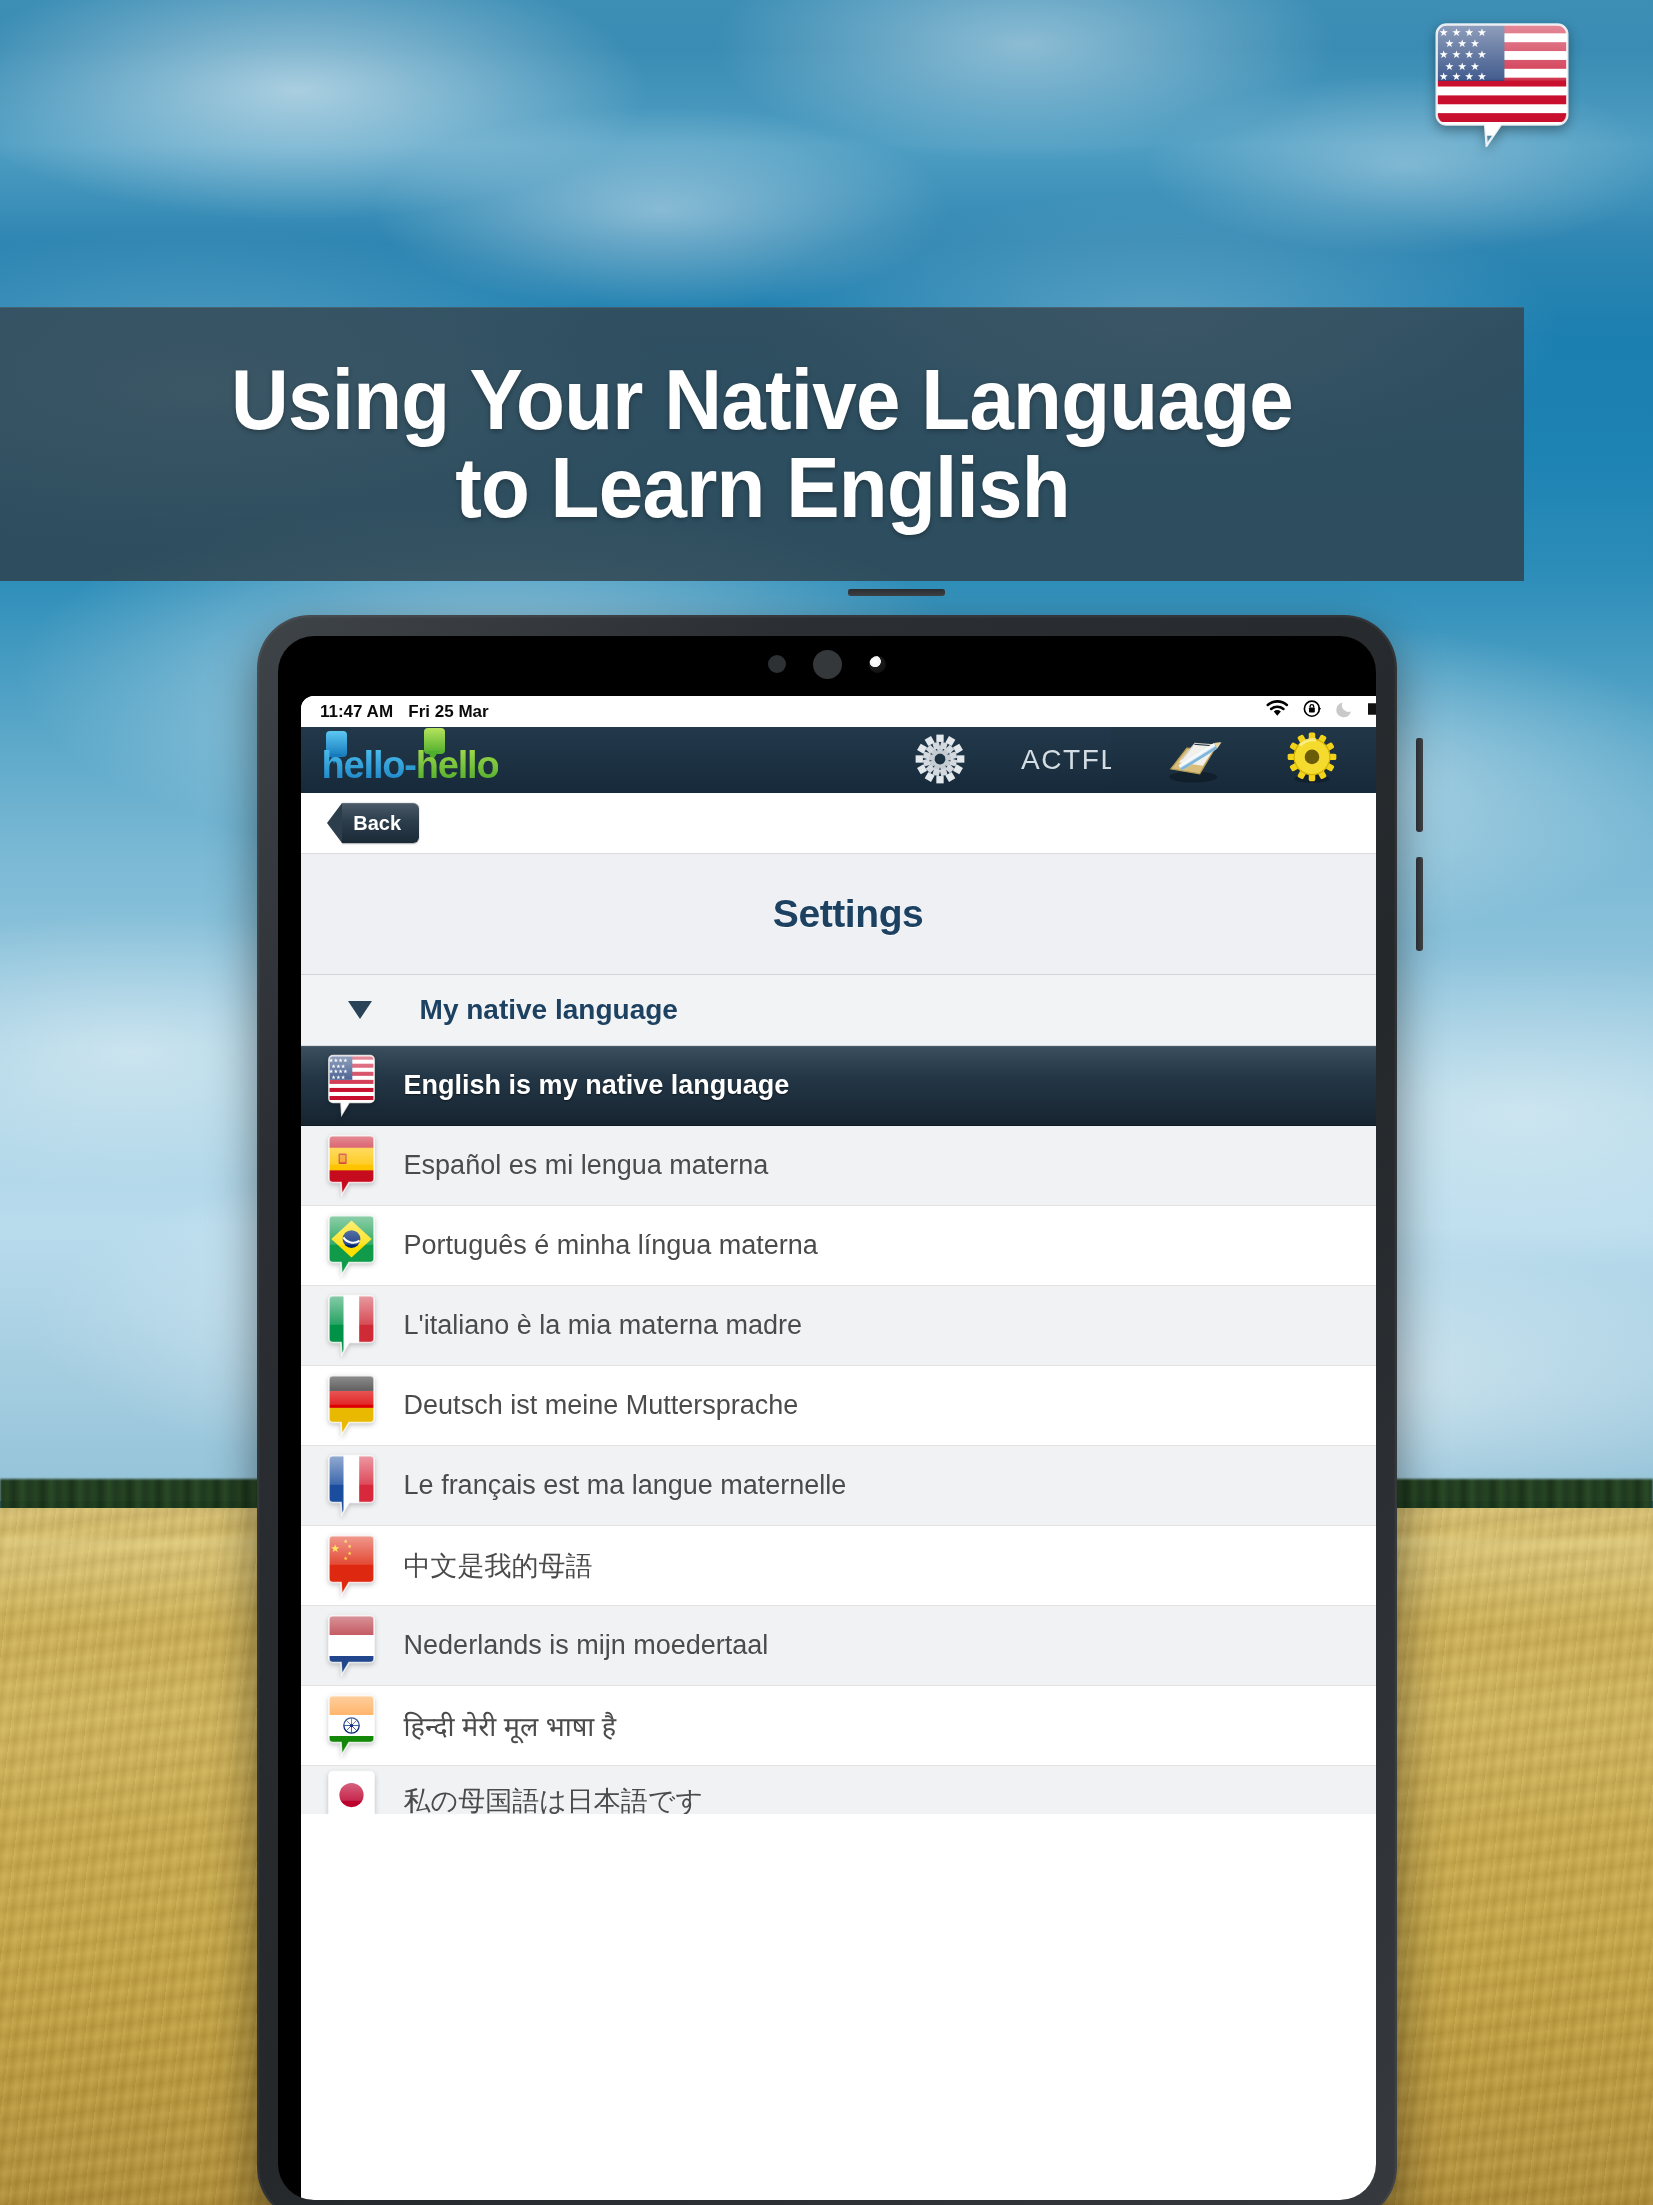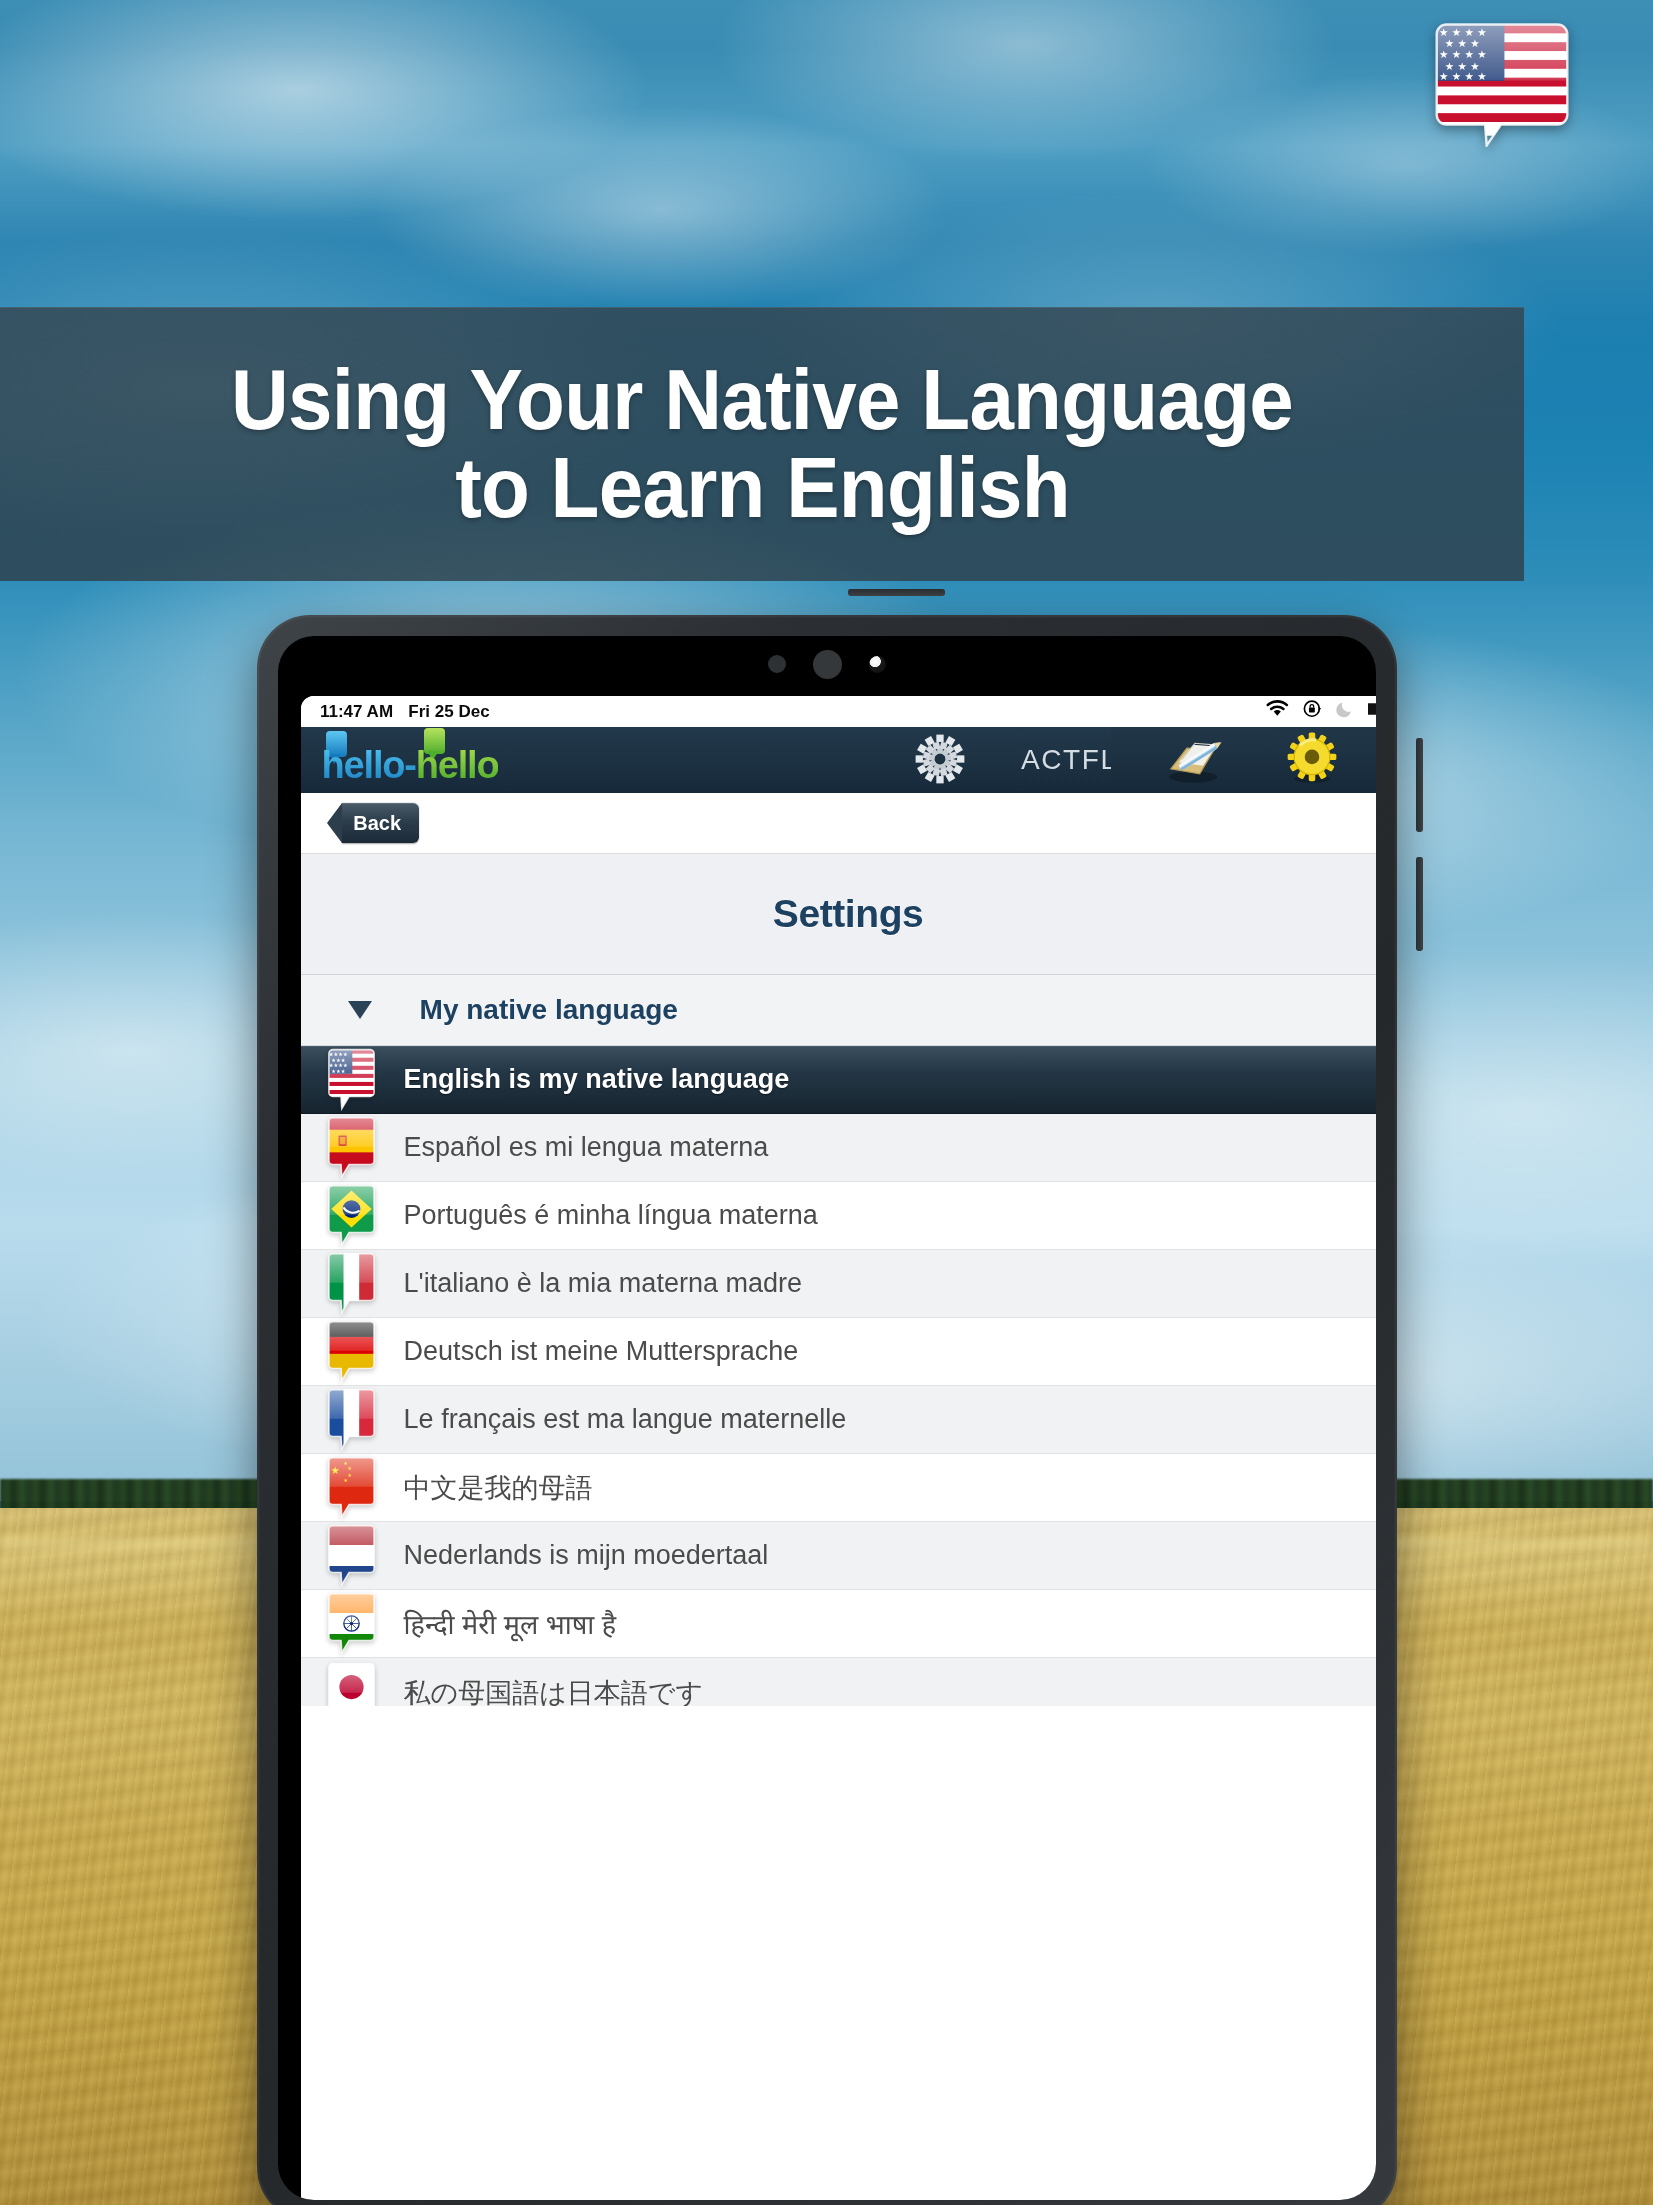--- a/index.html
+++ b/index.html
@@ -240,21 +240,21 @@
     border-left:12px solid transparent;
     border-right:12px solid transparent;
     border-top:18.6px solid #2a4258;
   }
   #section-label {
     margin-left:48px; font-size:28px; font-weight:700; color:#1d4161;
   }
 
   
   .row {
-    height:68px; display:flex; align-items:center;
+    height:80px; display:flex; align-items:center;
     border-bottom:0.8px solid #e2e2e2;
     position:relative;
   }
   .row.odd  { background:#ffffff; }
   .row.even { background:#f1f2f3; }
   .row.selected {
     background:linear-gradient(180deg,#3b4f5f 0%, #243747 38%, #16242f 100%);
     border-bottom:0.8px solid #0f1a22;
     box-shadow:0 0.8px 0 rgba(255,255,255,.10) inset;
   }
@@ -332,21 +332,21 @@
     <div class="bezel-sensors">
       <div class="sensor-sm"></div>
       <div class="sensor-lg"></div>
       <div class="sensor-cam"></div>
     </div>
 
     <div id="screen">
 
       <div id="statusbar">
         <span class="sb-time">11:47 AM</span>
-        <span>Fri 25 Dec</span>
+        <span>Fri 25 Mar</span>
         <span class="sb-right">
           <span>
             <svg width="22.6" height="17" viewBox="0 0 28 21">
               <path d="M14 19.5 l-4.4-5.3a7 7 0 0 1 8.8 0z" fill="#000"></path>
               <path d="M2.2 6.1a18 18 0 0 1 23.6 0" fill="none" stroke="#000" stroke-width="3.2" stroke-linecap="round"></path>
               <path d="M6.4 11a12 12 0 0 1 15.2 0" fill="none" stroke="#000" stroke-width="3.2" stroke-linecap="round"></path>
             </svg>
           </span>
           <span>
             <svg width="19.4" height="19.4" viewBox="0 0 24 24">

